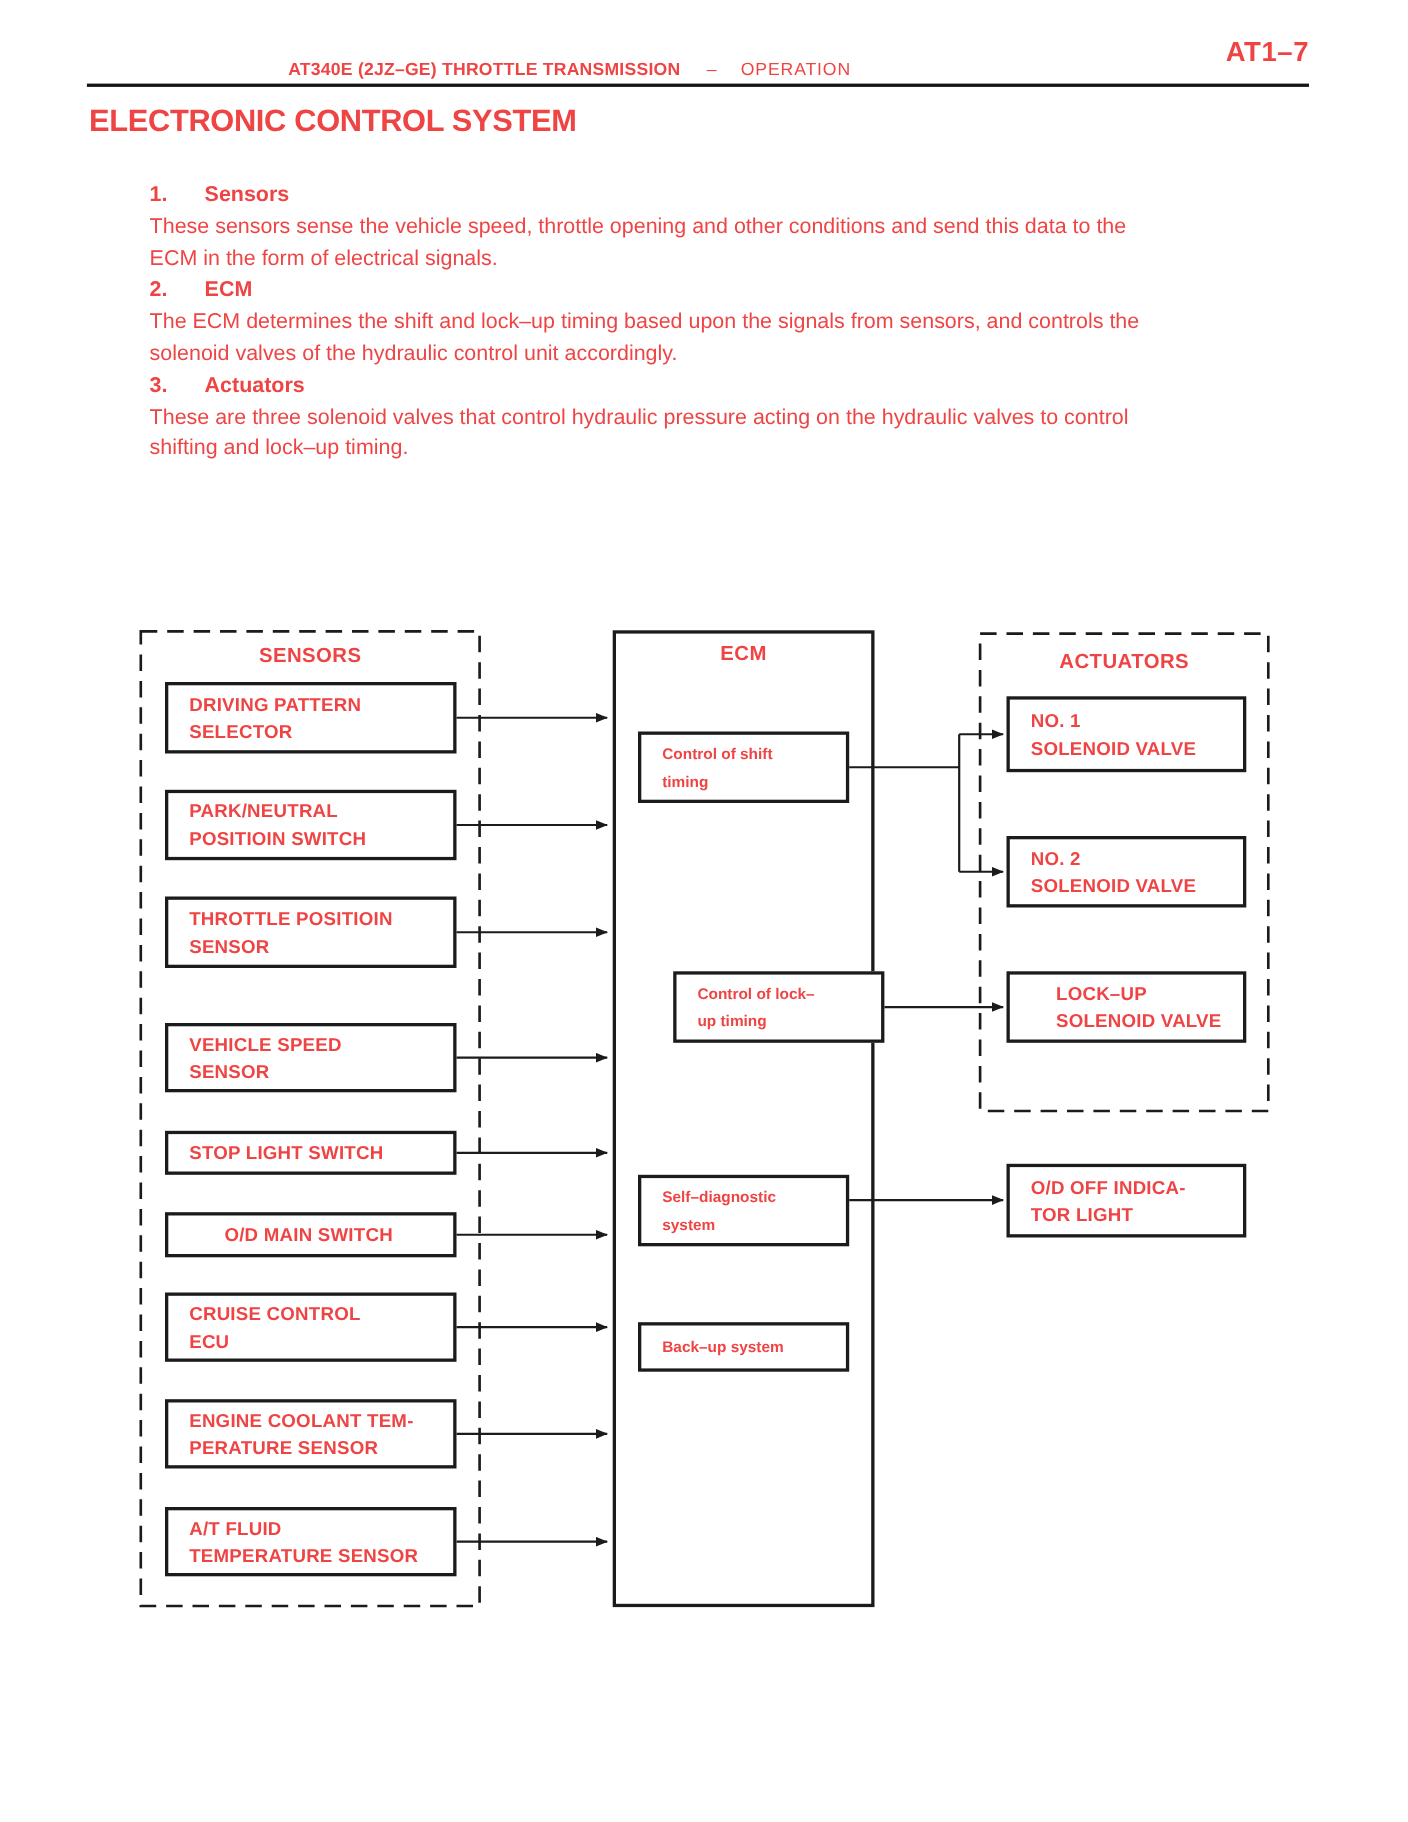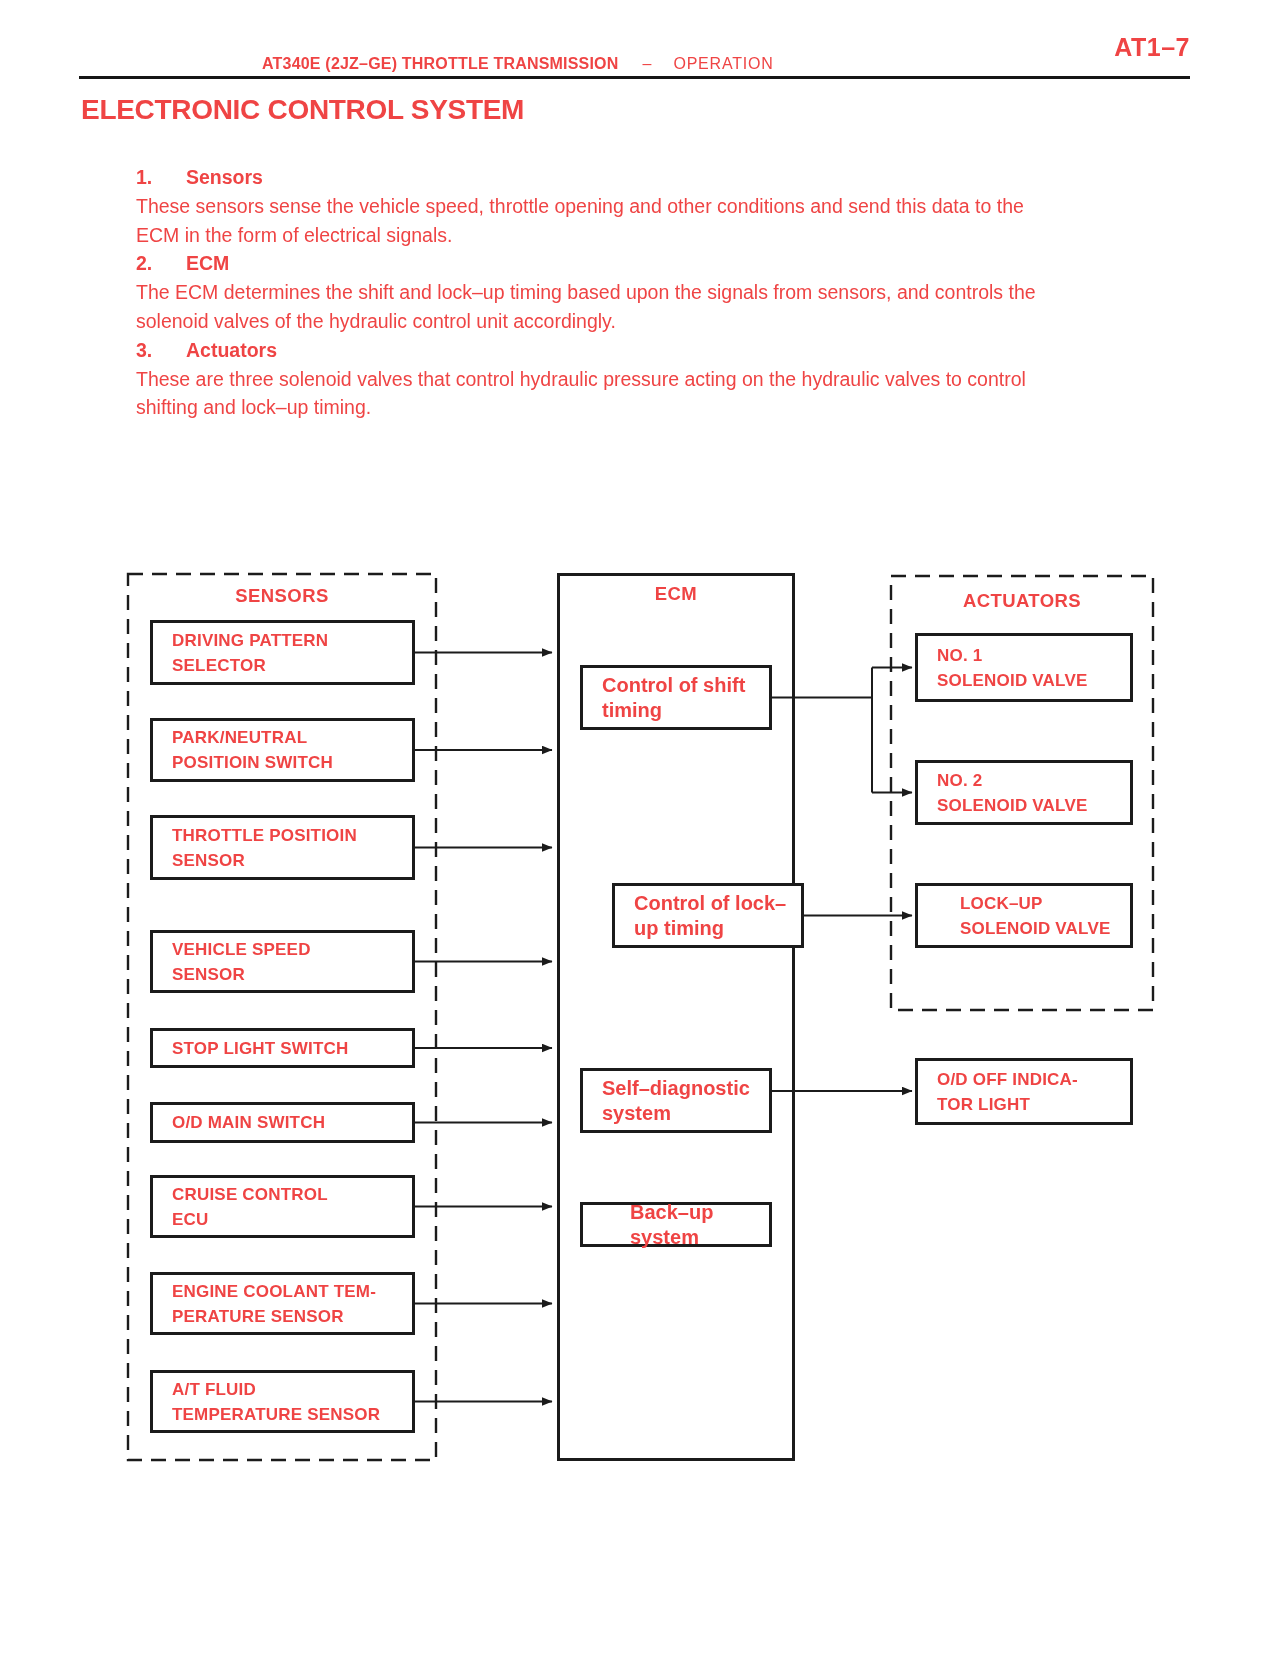--- a/index.html
+++ b/index.html
@@ -49,21 +49,21 @@
   .lines { position:absolute; left:0; top:0; width:1280px; height:1656px; pointer-events:none; }
   .box {
     position:absolute; background:#ffffff;
     border:3px solid #1b1b1b;
     display:flex; align-items:center;
   }
   .box-label {
     font-size:17px; font-weight:bold; line-height:25px;
     white-space:pre-line; padding-left:19px; letter-spacing:0.2px;
   }
-  .ecm-func .box-label { font-size:20px; letter-spacing:0; }
+  .ecm-func .box-label { font-size:14px; letter-spacing:0; }
 </style>
 </head>
 <body>
 
 <div class="page">
 
   <div class="page-number">AT1–7</div>
 
   <div class="running-header">
     <span class="rh-title">AT340E (2JZ–GE) THROTTLE TRANSMISSION</span><span class="rh-sep">–</span><span class="rh-section">OPERATION</span>
@@ -136,21 +136,21 @@
         <span class="box-label">THROTTLE POSITIOIN
 SENSOR</span>
       </div>
     <div class="box" style="left:150px;top:930px;width:265px;height:63px;">
         <span class="box-label">VEHICLE SPEED
 SENSOR</span>
       </div>
     <div class="box" style="left:150px;top:1028px;width:265px;height:40px;">
         <span class="box-label">STOP LIGHT SWITCH</span>
       </div>
-    <div class="box" style="left:150px;top:1102px;width:265px;height:41px;">
+    <div class="box" style="left:150px;top:1102px;width:265px;height:41px;padding-left:32px;">
         <span class="box-label">O/D MAIN SWITCH</span>
       </div>
     <div class="box" style="left:150px;top:1175px;width:265px;height:63px;">
         <span class="box-label">CRUISE CONTROL
 ECU</span>
       </div>
     <div class="box" style="left:150px;top:1272px;width:265px;height:63px;">
         <span class="box-label">ENGINE COOLANT TEM-
 PERATURE SENSOR</span>
       </div>
@@ -164,21 +164,21 @@
 timing</span>
       </div>
     <div class="box ecm-func" style="left:612px;top:883px;width:192px;height:65px;">
         <span class="box-label">Control of lock–
 up timing</span>
       </div>
     <div class="box ecm-func" style="left:580px;top:1068px;width:192px;height:65px;">
         <span class="box-label">Self–diagnostic
 system</span>
       </div>
-    <div class="box ecm-func" style="left:580px;top:1202px;width:192px;height:45px;padding-left:28px;">
+    <div class="box ecm-func" style="left:580px;top:1202px;width:192px;height:45px;">
         <span class="box-label">Back–up system</span>
       </div>
 
     <div class="box" style="left:915px;top:633px;width:218px;height:69px;">
         <span class="box-label">NO. 1
 SOLENOID VALVE</span>
       </div>
     <div class="box" style="left:915px;top:760px;width:218px;height:65px;">
         <span class="box-label">NO. 2
 SOLENOID VALVE</span>

